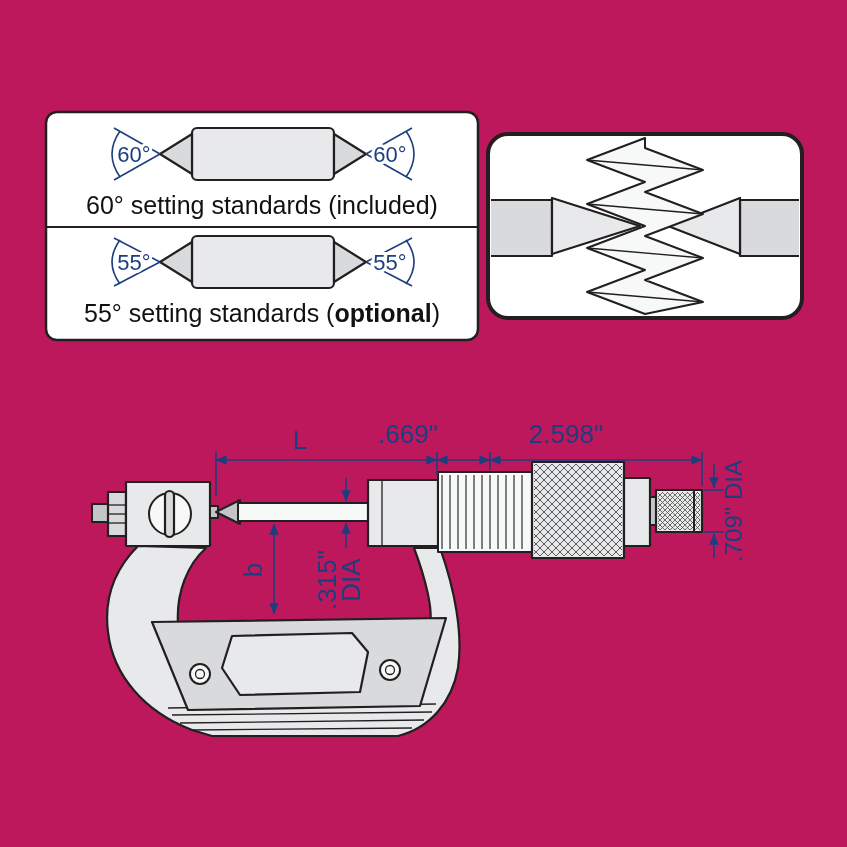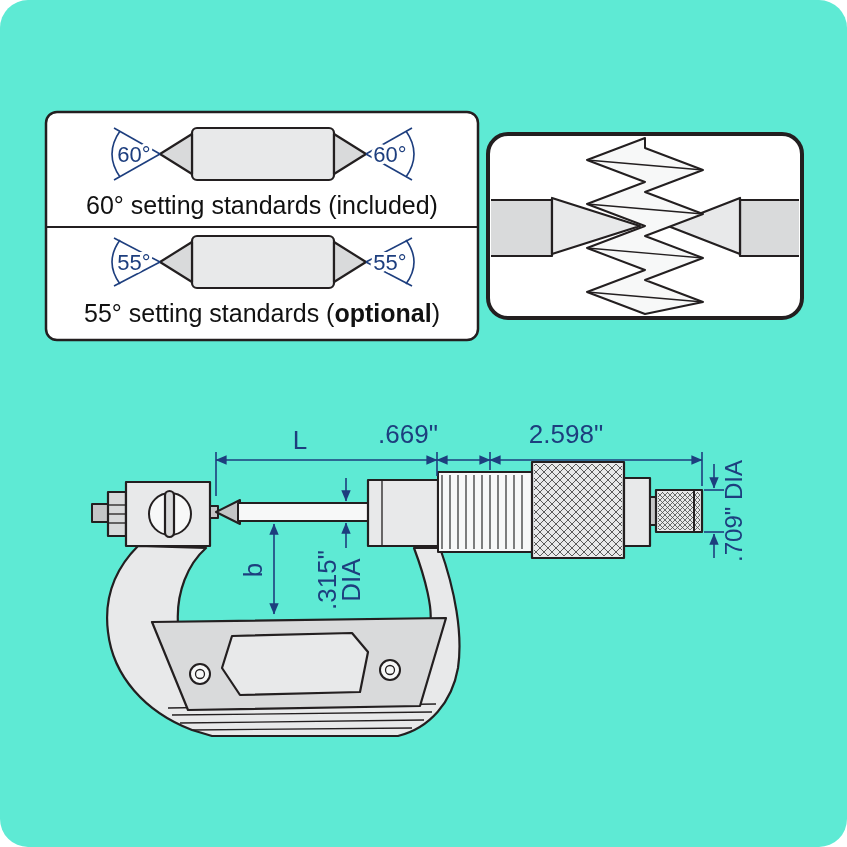--- a/index.html
+++ b/index.html
@@ -4,21 +4,21 @@
 <style>
   :root{
     --line:#231f20;
     --dim:#1d3e7e;
     --fill-light:#e8e9ea;
     --fill-mid:#d9dadb;
     --fill-dark:#c4c5c6;
     --text:#111111;
   }
   html,body{margin:0;padding:0;background:#ffffff;}
-  .stage{width:847px;height:847px;position:relative;background:#5eead4;border-radius:28px;}
+  .stage{width:847px;height:847px;position:relative;background:#be185d;}
   svg{display:block;font-family:"Liberation Sans",sans-serif;}
   .boxline{fill:#ffffff;stroke:var(--line);}
   .part{fill:var(--fill-light);stroke:var(--line);stroke-width:2.2;stroke-linejoin:round;}
   .part-mid{fill:var(--fill-mid);stroke:var(--line);stroke-width:2.2;stroke-linejoin:round;}
   .part-dark{fill:var(--fill-dark);stroke:var(--line);stroke-width:2;stroke-linejoin:round;}
   .part-white{fill:#f7f8f8;stroke:var(--line);stroke-width:2;stroke-linejoin:round;}
   .thin{stroke:var(--line);stroke-width:1.3;fill:none;}
   .edge{stroke:var(--line);stroke-width:2;fill:none;}
   .dimline{stroke:var(--dim);stroke-width:1.6;fill:none;}
   .arrowfill{fill:var(--dim);}

